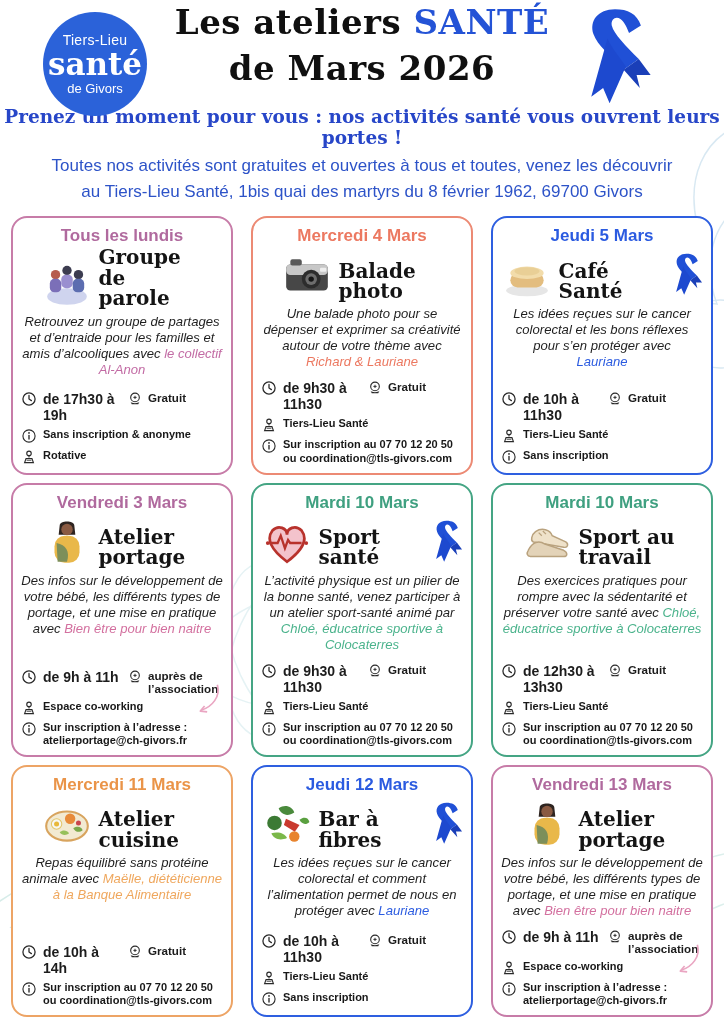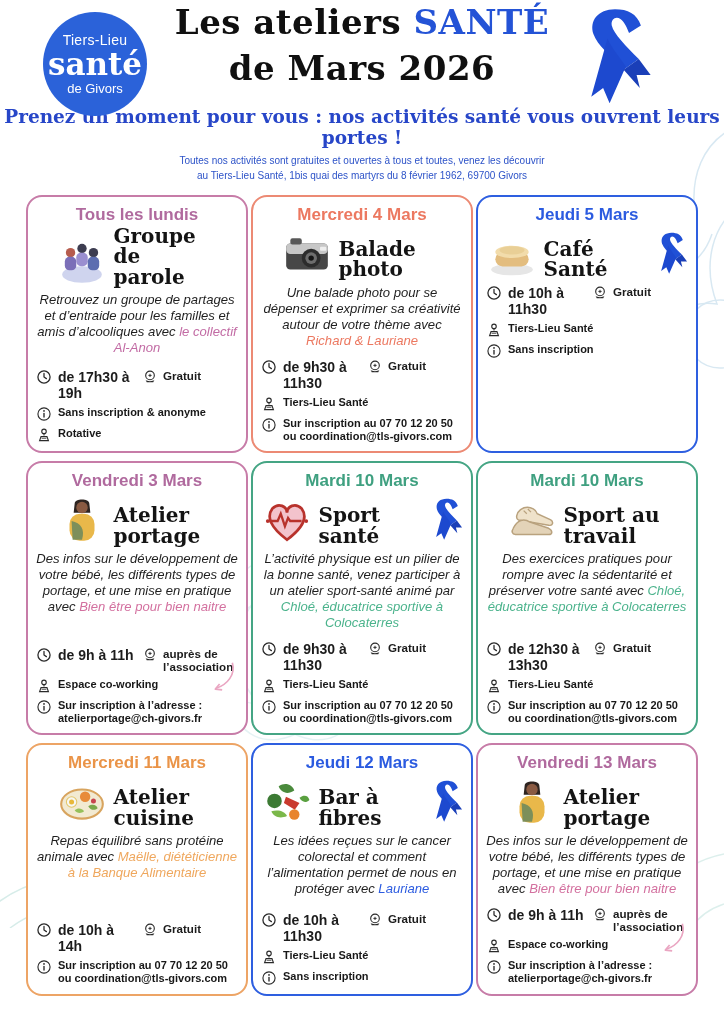--- a/index.html
+++ b/index.html
@@ -24,24 +24,24 @@
     font-family:"DejaVu Serif", serif; font-weight:bold; font-size:34px;
     line-height:1.35; color:#101010; letter-spacing:.5px;
   }
   .title-hl { color:var(--blue,#2453d6); }
   .ribbon-top { position:absolute; right:70px; top:6px; width:78px; height:108px; }
   .subtitle {
     margin-top:14px; text-align:center;
     font-family:"DejaVu Serif", serif; font-weight:bold; font-size:18.5px;
     color:#2746c8;
   }
-  .intro { text-align:center; font-size:10px; color:#2d53c8; line-height:1.55; margin-top:5px; }
+  .intro { text-align:center; font-size:17px; color:#2d53c8; line-height:1.55; margin-top:5px; }
   
   .grid {
-    display:grid; grid-template-columns:repeat(3,222px); gap:8px 3px;
+    display:grid; grid-template-columns:repeat(3,222px); gap:8px 18px;
     justify-content:center; margin-top:11px; position:relative; z-index:2;
   }
   .card {
     border:2.5px solid var(--card,#999); border-radius:16px; background:#fff;
     padding:6px 8px 8px; min-height:226px; display:flex; flex-direction:column;
     position:relative;
   }
   .card-date { text-align:center; color:var(--head,#555); font-size:17px; font-weight:600; margin:2px 0 1px; }
   .trow { display:flex; justify-content:center; align-items:flex-end; gap:7px; min-height:54px; }
   .picto { width:50px; height:50px; flex:0 0 auto; }
@@ -235,20 +235,23 @@
         <ellipse cx="24" cy="21" rx="16" ry="6" fill="#f2dcab"></ellipse>
         <ellipse cx="24" cy="19.5" rx="12" ry="4" fill="#e9cf96"></ellipse>
       </svg>
       <div class="card-title">Café Santé</div>
       <svg class="ribbon-small" viewBox="0 0 70 100">
         <path d="M35 3 C19 3 11 14 15 26 C19 37 30 45 43 59 L57 49 C45 37 34 26 32 18 C31 12 36 9 40 12 C44 15 46 20 48 25 L59 18 C55 7 47 3 35 3Z" fill="#2050d6"></path>
         <path d="M28 30 L13 84 L24 76 L30 90 L45 56 C40 48 32 39 28 30Z" fill="#1d49cf"></path>
         <path d="M43 59 L57 49 L68 64 L55 64 L58 76Z" fill="#1a3fb8"></path>
       </svg>
     </div>
+    <div class="card-desc">
+      <span>Les idées reçues sur le cancer colorectal et les bons réflexes pour s’en protéger avec </span><br><span class="accent">Lauriane</span>
+    </div>
     <div class="drow1">
       <div class="dleft">
           <svg class="dicon" viewBox="0 0 20 20">
             <circle cx="10" cy="10" r="7.6" fill="none" stroke="#2a2a2a" stroke-width="1.6"></circle>
             <path d="M10 5.6V10l3 2" fill="none" stroke="#2a2a2a" stroke-width="1.6" stroke-linecap="round"></path>
           </svg>
           <span>de 10h à 11h30</span>
         </div>
       <div class="dright">
           <svg class="dicon" viewBox="0 0 20 20">

